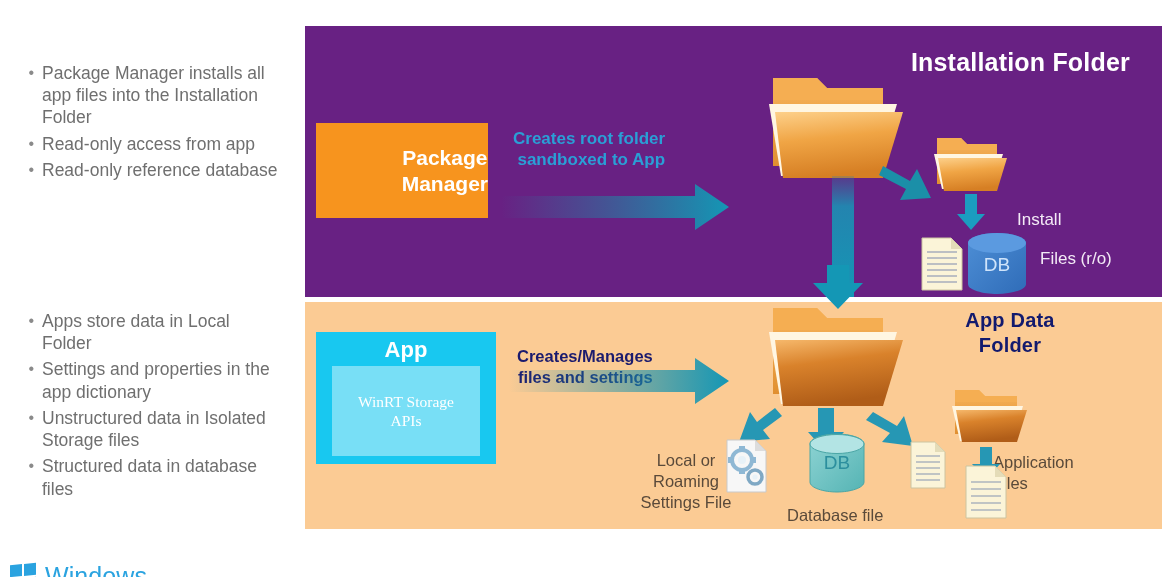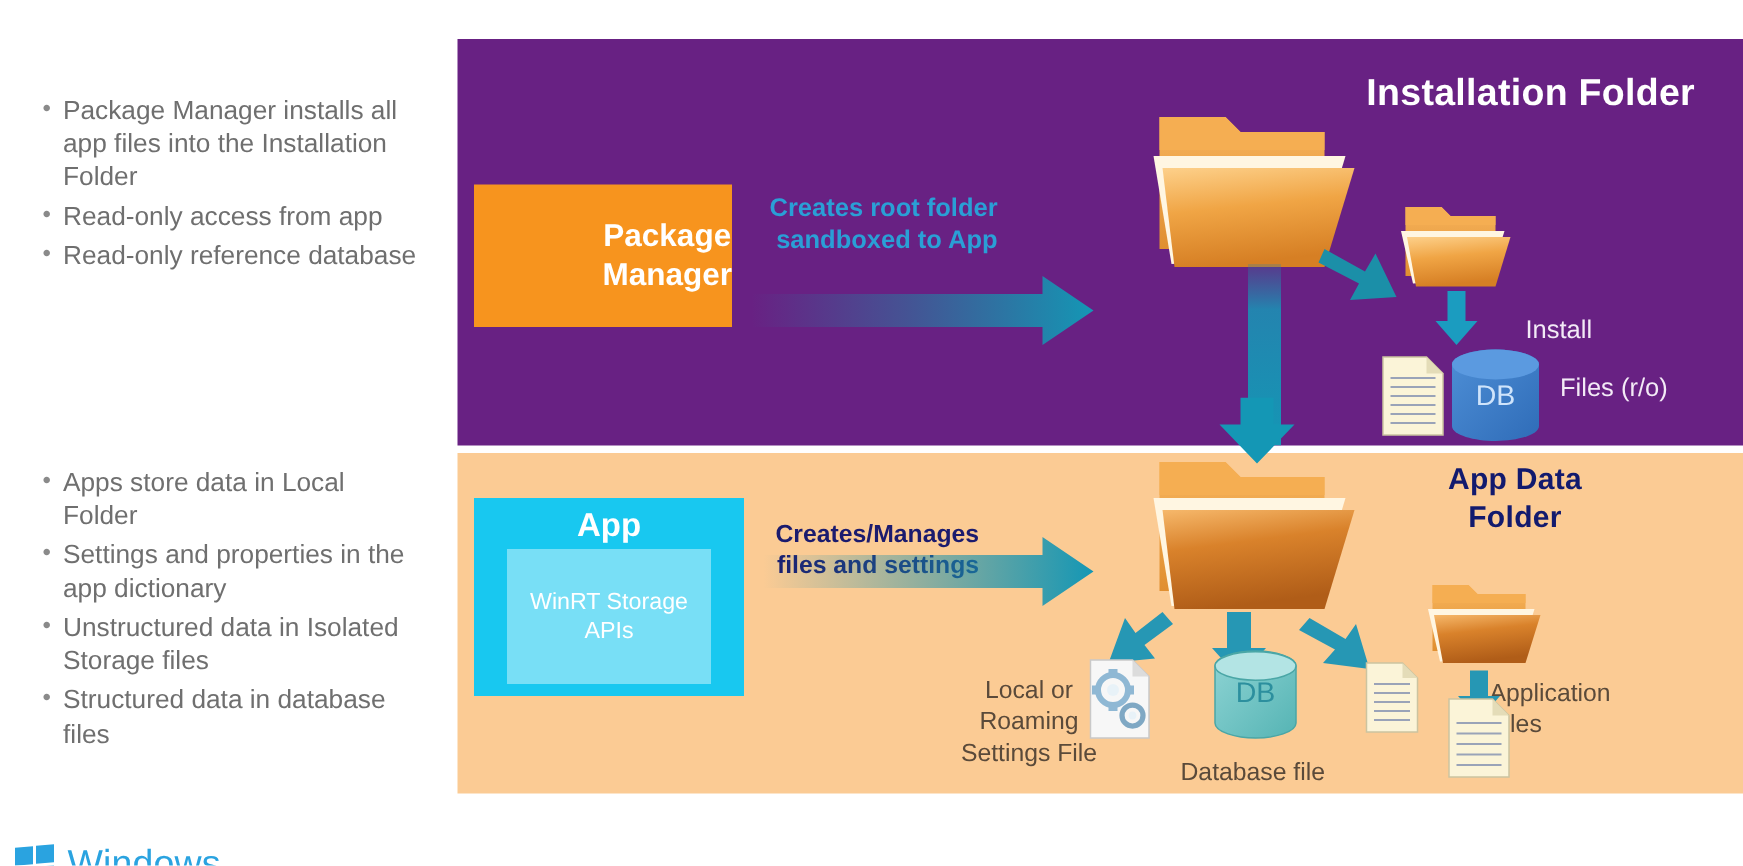--- a/index.html
+++ b/index.html
@@ -82,26 +82,27 @@
     width:180px;height:132px;
     background:#18c8f0;
     display:flex;flex-direction:column;align-items:center;
     padding-top:6px;box-sizing:border-box;
   }
   #app-box-title{
     color:#ffffff;font-weight:bold;font-size:22px;
     line-height:1.1;margin-bottom:4px;
   }
   #winrt-inner-box{
-    width:136px;height:90px;
+    width:148px;height:90px;
     background:rgba(255,255,255,.42);
     color:#ffffff;
     font-size:15.5px;line-height:1.25;
     display:flex;align-items:center;justify-content:center;
     text-align:center;
+    font-family:Liberation Serif, serif;
   }
 
   
   .caption-bold{
     position:absolute;font-weight:bold;line-height:1.25;text-align:right;
   }
   #creates-root-label{
     left:208px;top:102px;
     color:#2a9fd6;font-size:17px;
   }

